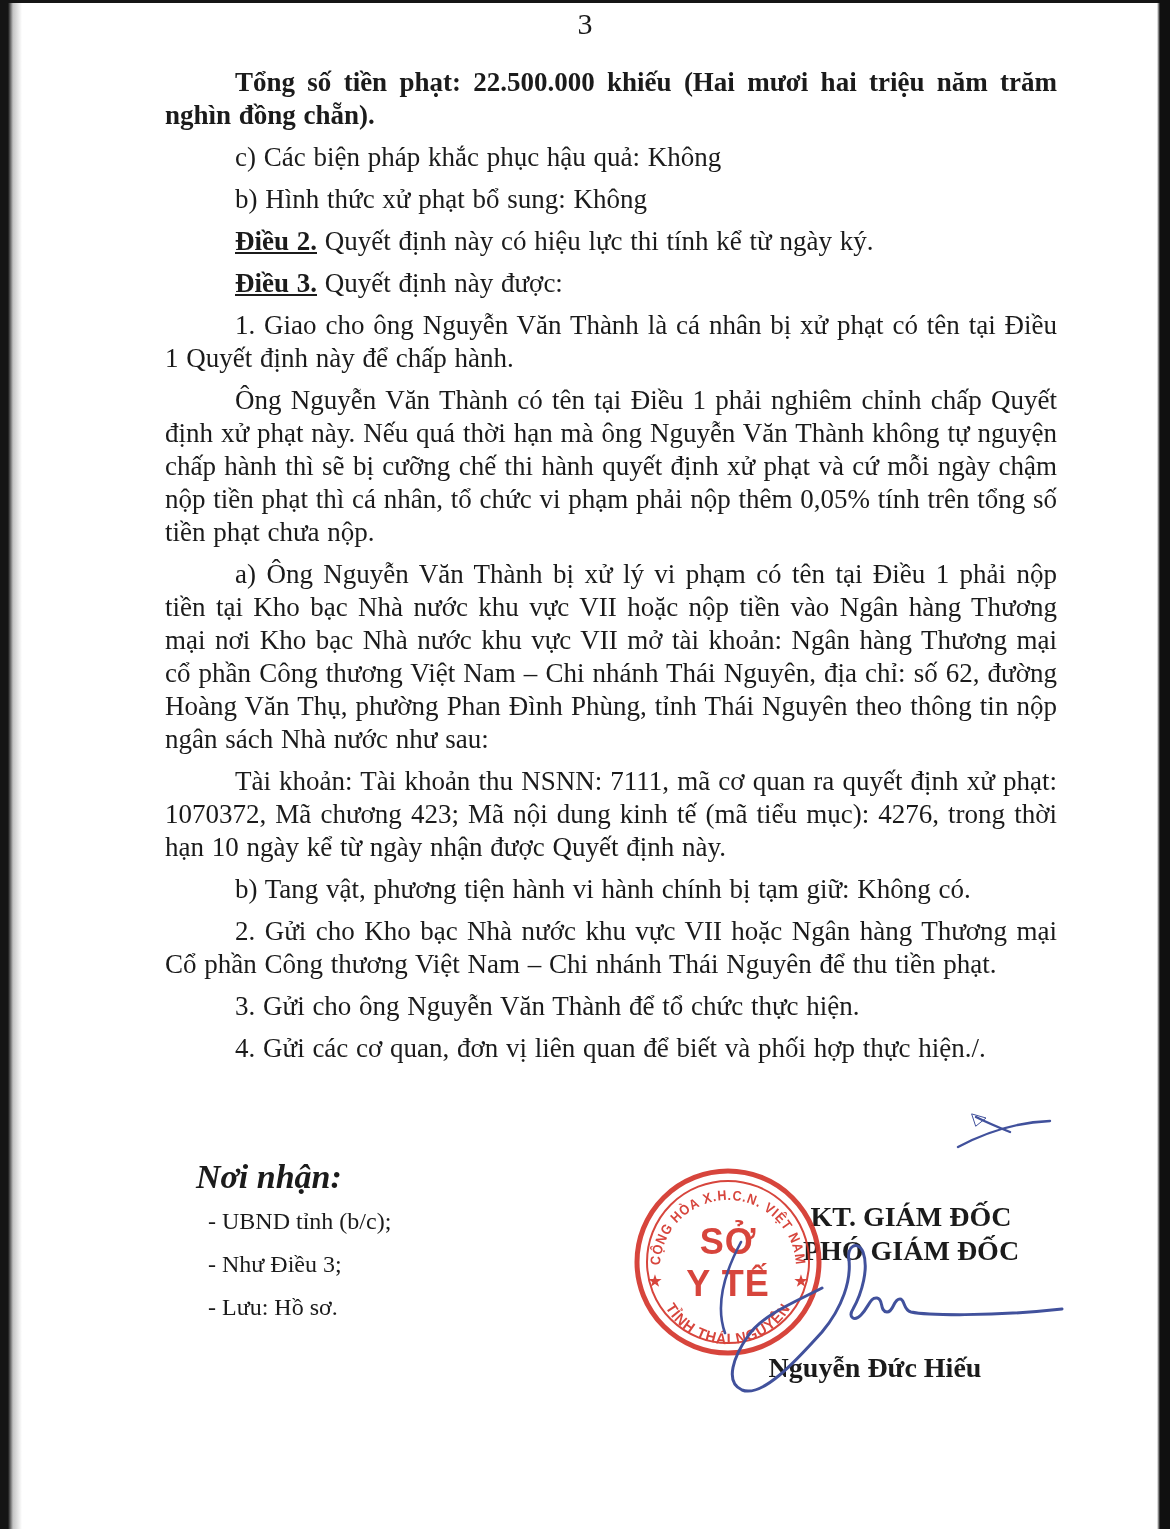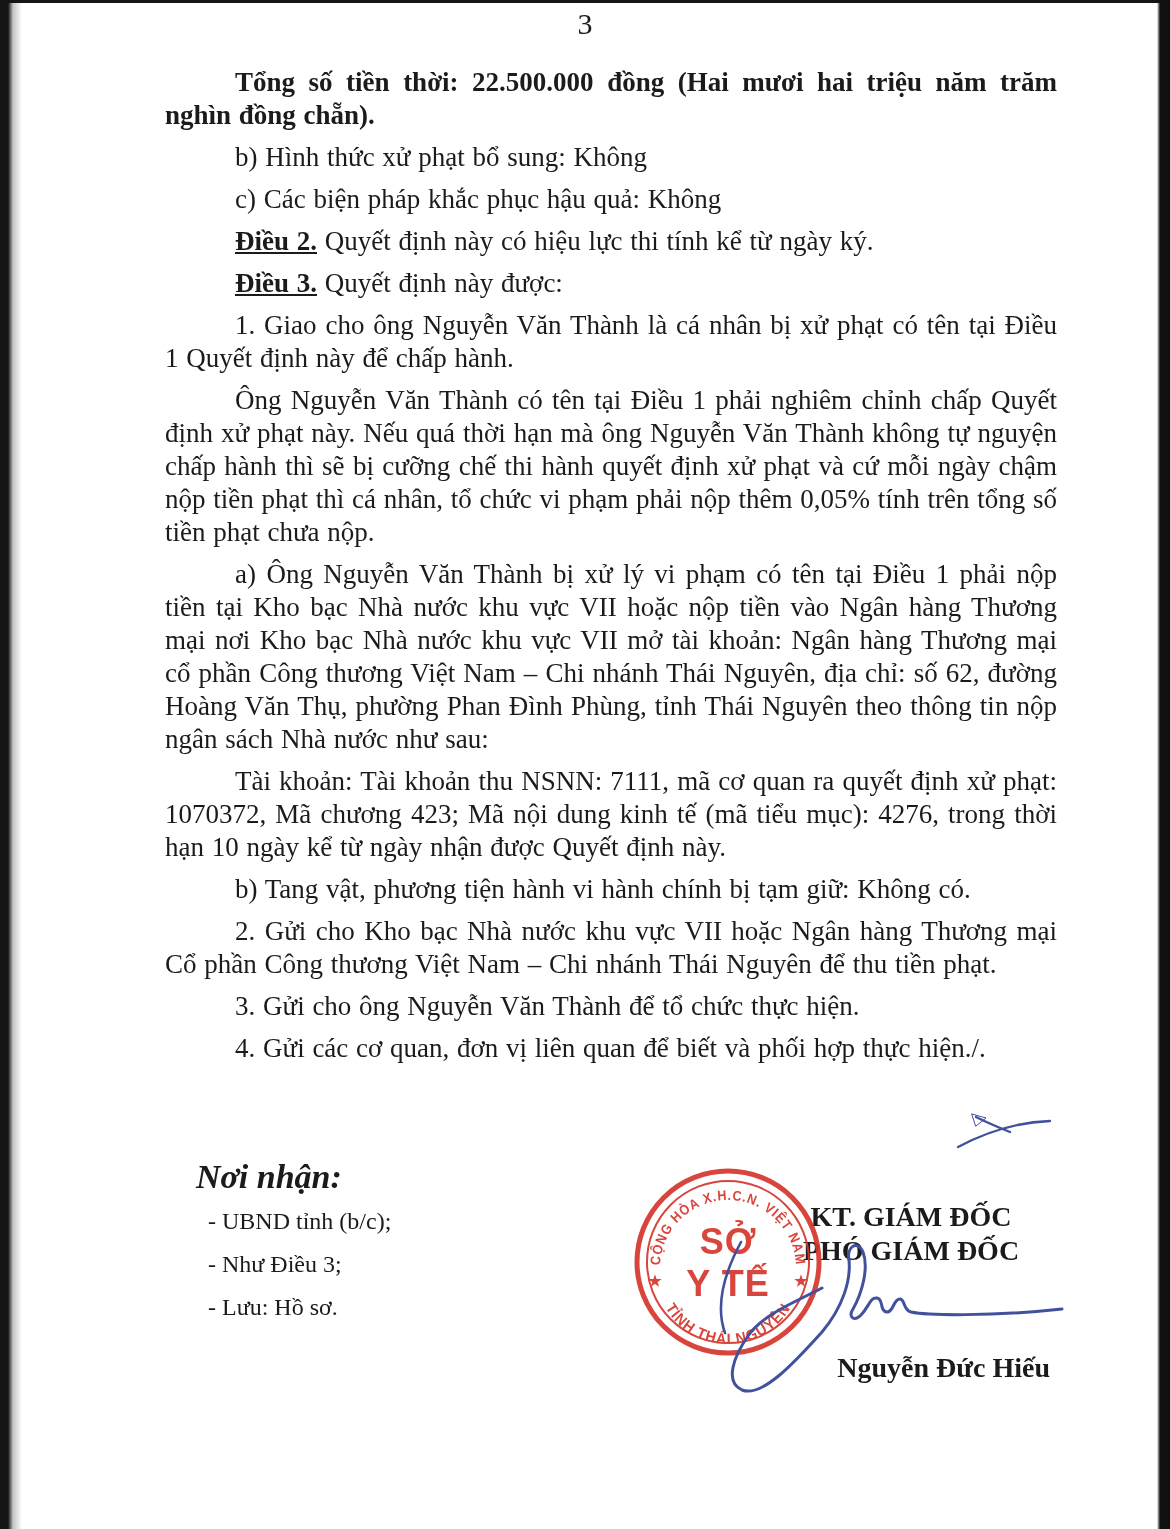--- a/index.html
+++ b/index.html
@@ -49,21 +49,21 @@
   }
   .footer-right{
     position:absolute;top:1160px;left:736px;width:350px;
     text-align:center;z-index:1;margin-top:40px;
   }
   .sign-title{
     font-size:28px;line-height:34px;font-weight:bold;margin:0;
   }
   .signer-name{
     position:absolute;top:1352px;left:700px;width:350px;
-    text-align:right;font-size:28px;font-weight:bold;z-index:1;
+    text-align:center;font-size:28px;font-weight:bold;z-index:1;
   }
   .stamp{
     position:absolute;left:630px;top:1164px;width:196px;height:196px;
     z-index:2;opacity:.93;
   }
   .stamp text{
     font-family:"Liberation Sans", sans-serif;
     fill:var(--stamp-color);
     font-weight:bold;
   }
@@ -82,23 +82,23 @@
 
 <div class="page">
 
   <div class="edge-top"></div>
   <div class="edge-left"></div>
   <div class="edge-right"></div>
 
   <div class="page-num">3</div>
 
   <div class="content">
-    <p class="para bold">Tổng số tiền thời: 22.500.000 đồng (Hai mươi hai triệu năm trăm nghìn đồng chẵn).</p>
+    <p class="para bold">Tổng số tiền phạt: 22.500.000 khiếu (Hai mươi hai triệu năm trăm nghìn đồng chẵn).</p>
+    <p class="para">c) Các biện pháp khắc phục hậu quả: Không</p>
     <p class="para">b) Hình thức xử phạt bổ sung: Không</p>
-    <p class="para">c) Các biện pháp khắc phục hậu quả: Không</p>
     <p class="para"><span class="lead-bold">Điều 2.</span><span> Quyết định này có hiệu lực thi tính kể từ ngày ký.</span></p>
     <p class="para"><span class="lead-bold">Điều 3.</span><span> Quyết định này được:</span></p>
     <p class="para">1. Giao cho ông Nguyễn Văn Thành là cá nhân bị xử phạt có tên tại Điều 1 Quyết định này để chấp hành.</p>
     <p class="para">Ông Nguyễn Văn Thành có tên tại Điều 1 phải nghiêm chỉnh chấp Quyết định xử phạt này. Nếu quá thời hạn mà ông Nguyễn Văn Thành không tự nguyện chấp hành thì sẽ bị cưỡng chế thi hành quyết định xử phạt và cứ mỗi ngày chậm nộp tiền phạt thì cá nhân, tổ chức vi phạm phải nộp thêm 0,05% tính trên tổng số tiền phạt chưa nộp.</p>
     <p class="para">a) Ông Nguyễn Văn Thành bị xử lý vi phạm có tên tại Điều 1 phải nộp tiền tại Kho bạc Nhà nước khu vực VII hoặc nộp tiền vào Ngân hàng Thương mại nơi Kho bạc Nhà nước khu vực VII mở tài khoản: Ngân hàng Thương mại cổ phần Công thương Việt Nam – Chi nhánh Thái Nguyên, địa chỉ: số 62, đường Hoàng Văn Thụ, phường Phan Đình Phùng, tỉnh Thái Nguyên theo thông tin nộp ngân sách Nhà nước như sau:</p>
     <p class="para">Tài khoản: Tài khoản thu NSNN: 7111, mã cơ quan ra quyết định xử phạt: 1070372, Mã chương 423; Mã nội dung kinh tế (mã tiểu mục): 4276, trong thời hạn 10 ngày kể từ ngày nhận được Quyết định này.</p>
     <p class="para">b) Tang vật, phương tiện hành vi hành chính bị tạm giữ: Không có.</p>
     <p class="para">2. Gửi cho Kho bạc Nhà nước khu vực VII hoặc Ngân hàng Thương mại Cổ phần Công thương Việt Nam – Chi nhánh Thái Nguyên để thu tiền phạt.</p>
     <p class="para">3. Gửi cho ông Nguyễn Văn Thành để tổ chức thực hiện.</p>
     <p class="para">4. Gửi các cơ quan, đơn vị liên quan để biết và phối hợp thực hiện./.</p>

